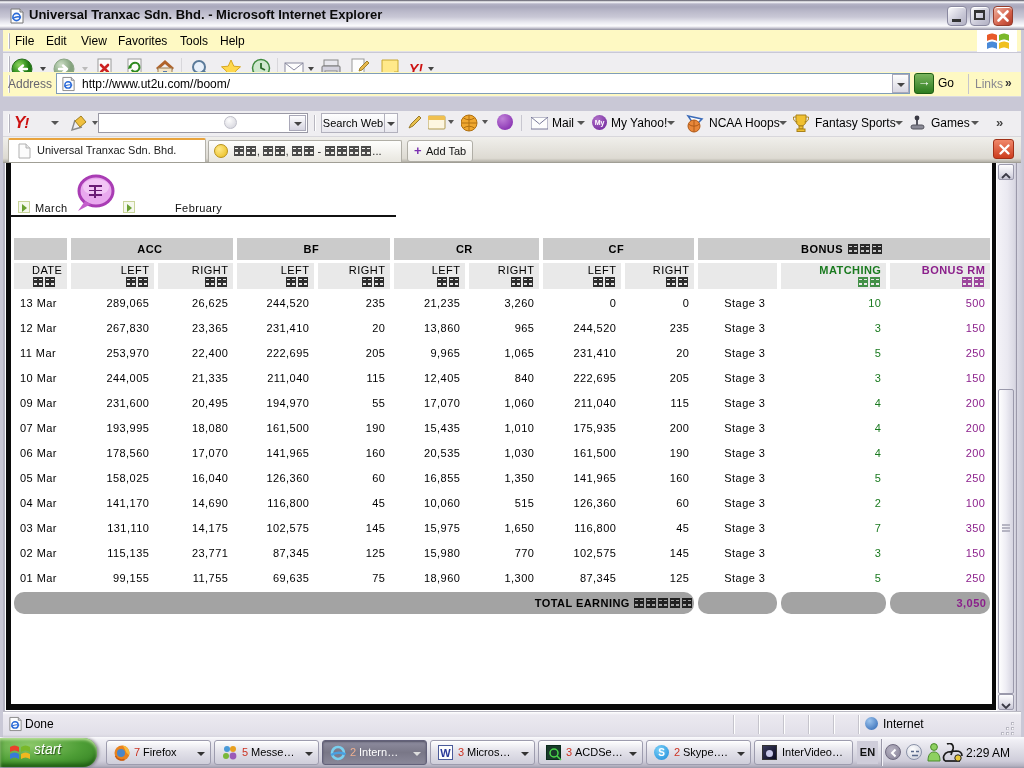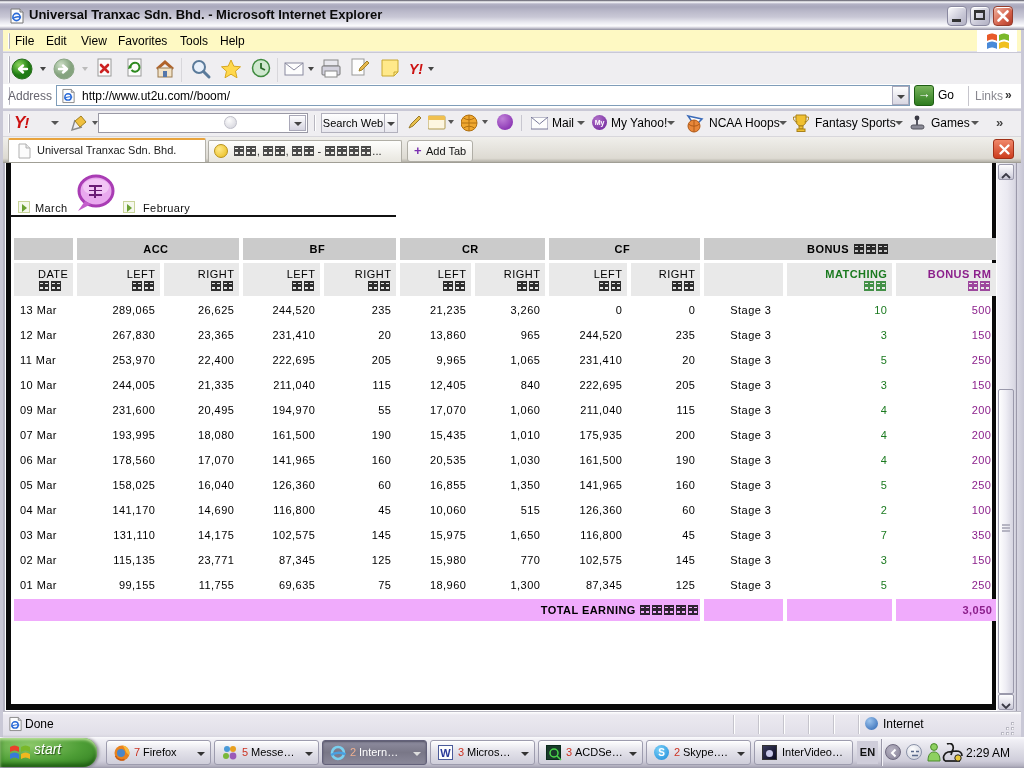--- a/index.html
+++ b/index.html
@@ -20,42 +20,42 @@
 .tbtn{position:absolute;top:6px;width:20px;height:20px;border-radius:4px;
 border:1px solid #8a89a0;background:linear-gradient(135deg,#fdfdfe,#c9c8d7 60%,#b1b0c2);
 box-shadow:inset 0 1px 0 #fff;}
 #closebtn{background:linear-gradient(135deg,#f0b5a2,#d4614a 60%,#b13a28);border-color:#953c2c;}
 
 #menubar{left:3px;top:30px;width:1018px;height:22px;background:#fef9c3;border-bottom:1px solid #e2e1e6;}
 .menuitem{position:absolute;top:4px;font-size:12px;color:#000;}
 
 #toolbar{left:3px;top:53px;width:1018px;height:33px;background:#efeef1;border-bottom:1px solid #dcdbe0;}
 
-#addrbar{left:3px;top:84px;width:1018px;height:25px;background:#ffffff;border-bottom:1px solid #dcdbe0;}
+#addrbar{left:3px;top:72px;width:1018px;height:25px;background:#fef9c3;border-bottom:1px solid #dcdbe0;}
 
 #ybar{left:3px;top:111px;width:1018px;height:26px;background:#efeef1;border-bottom:1px solid #d8d7dc;}
 
 #tabbar{left:3px;top:137px;width:1018px;height:26px;background:linear-gradient(180deg,#f0efeb,#dddad2 82%,#b4b1a8 96%,#8f8d85);}
 
 #content{left:3px;top:163px;width:1014px;height:548px;background:#fff;}
 
 #statusbar{left:3px;top:711px;width:1018px;height:26px;background:linear-gradient(180deg,#ffffff 0,#ebe9f0 3px,#e2e0e9 22px,#d4d2dd 26px);border-top:1px solid #b9b8c2;}
 
 #taskbar{left:0;top:737px;width:1024px;height:31px;
 background:linear-gradient(180deg,#fbfbfd 0px,#f0eff5 3px,#dedde6 14px,#cfcdda 24px,#b3b1c0 29px,#9a98a8 31px);}
 .tkbtn{position:absolute;top:3px;height:25px;border-radius:3px;border:1px solid #9d9cae;
 background:linear-gradient(180deg,#fefefe,#e3e2ea 45%,#cfceda);box-shadow:inset 0 1px 0 #fff;
 font-size:11px;color:#000;}
 .caret{position:absolute;width:0;height:0;border-left:4px solid transparent;border-right:4px solid transparent;border-top:4px solid #444;}
 
 #dtable{position:absolute;left:10px;top:235px;border-collapse:separate;border-spacing:4px 3px;font-size:11px;color:#000;}
 #dtable td{padding:0 5px 0 0;white-space:nowrap;letter-spacing:.45px;}
 .gr1{background:#e9e9e9;}
 .gr2{background:#cbcbcb;}
-.grt{background:#f0abfc;}
+.grt{background:#a3a3a3;border-radius:10px;}
 .num{text-align:right;}
 .dr td{padding-top:3px;}
 .grn{color:#1a7a1f;}
 .pur{color:#8b1f8b;}
 </style>
 </head>
 <body>
 <div class="abs" id="titlebar">
   <svg class="abs" style="left:9px;top:8px;" width="16" height="16" viewBox="0 0 16 16">
     <path d="M2 1 h9 l3 3 v11 h-12 Z" fill="#fdfdfd" stroke="#777"></path>
@@ -287,21 +287,21 @@
   <div class="abs" style="left:989px;top:0;width:4px;height:547px;background:#0a0a0a;"></div>
   <div class="abs" style="left:3px;top:541px;width:990px;height:6px;background:#0a0a0a;"></div>
 
   <div class="abs" style="left:15px;top:38px;width:12px;height:12px;border:1px solid #c9d49a;background:#f6f8ee;">
       <div class="abs" style="left:3px;top:2px;width:0;height:0;border-left:5px solid #6aa032;border-top:4px solid transparent;border-bottom:4px solid transparent;"></div>
     </div>
   <div class="abs" style="left:32px;top:39px;font-size:11px;color:#111;letter-spacing:.4px;">March</div>
   <div class="abs" style="left:120px;top:38px;width:12px;height:12px;border:1px solid #c9d49a;background:#f6f8ee;">
       <div class="abs" style="left:3px;top:2px;width:0;height:0;border-left:5px solid #6aa032;border-top:4px solid transparent;border-bottom:4px solid transparent;"></div>
     </div>
-  <div class="abs" style="left:140px;top:39px;font-size:11px;color:#111;letter-spacing:.4px;">February</div>
+  <div class="abs" style="left:132px;top:39px;font-size:11px;color:#111;letter-spacing:.4px;padding-left:40px;">February</div>
   <div class="abs" style="left:7px;top:52px;width:386px;height:2px;background:#111;"></div>
 
   <svg class="abs" style="left:68px;top:8px;" width="50" height="44" viewBox="0 0 50 44">
     <ellipse cx="25" cy="20" rx="17" ry="15" fill="#e9a9ee" stroke="#a93cb4" stroke-width="3"></ellipse>
     <ellipse cx="25" cy="16" rx="13" ry="8" fill="#f4cdf6" opacity=".8"></ellipse>
     <path d="M14 30 L7 40 L20 33 Z" fill="#c45ecb"></path>
     <rect x="17" y="12" width="16" height="16" fill="none"></rect>
   </svg>
   <div class="abs" style="left:86px;top:22px;width:13px;height:13px;color:#6b1b76;background:linear-gradient(90deg,transparent 5px,currentColor 5px,currentColor 7px,transparent 7px),repeating-linear-gradient(180deg,currentColor 0 1.8px,transparent 1.8px 4.6px);"></div>
 </div>
@@ -310,21 +310,21 @@
 <tbody>
 <tr style="font-weight:bold;">
 <td class="gr2" style="height:22px;"></td>
 <td class="gr2" colspan="2" style="text-align:center;">ACC</td>
 <td class="gr2" colspan="2" style="text-align:center;">BF</td>
 <td class="gr2" colspan="2" style="text-align:center;">CR</td>
 <td class="gr2" colspan="2" style="text-align:center;">CF</td>
 <td class="gr2" colspan="3" style="text-align:center;">BONUS <span class="cj"></span><span class="cj"></span><span class="cj"></span></td>
 </tr>
 <tr>
-<td class="gr1" style="height:33px;padding-left:24px;">DATE<br><span class="cj"></span><span class="cj"></span></td>
+<td class="gr1" style="height:26px;padding-left:18px;">DATE<br><span class="cj"></span><span class="cj"></span></td>
 <td class="gr1 num" style="width:83px;">LEFT<br><span class="cj"></span><span class="cj"></span></td>
 <td class="gr1 num" style="width:75px;">RIGHT<br><span class="cj"></span><span class="cj"></span></td>
 <td class="gr1 num" style="width:77px;">LEFT<br><span class="cj"></span><span class="cj"></span></td>
 <td class="gr1 num" style="width:72px;">RIGHT<br><span class="cj"></span><span class="cj"></span></td>
 <td class="gr1 num" style="width:71px;">LEFT<br><span class="cj"></span><span class="cj"></span></td>
 <td class="gr1 num" style="width:70px;">RIGHT<br><span class="cj"></span><span class="cj"></span></td>
 <td class="gr1 num" style="width:78px;">LEFT<br><span class="cj"></span><span class="cj"></span></td>
 <td class="gr1 num" style="width:69px;">RIGHT<br><span class="cj"></span><span class="cj"></span></td>
 <td class="gr1" style="width:79px;"></td>
 <td class="gr1 num grn" style="width:105px;font-weight:bold;">MATCHING<br><span class="cj"></span><span class="cj"></span></td>

